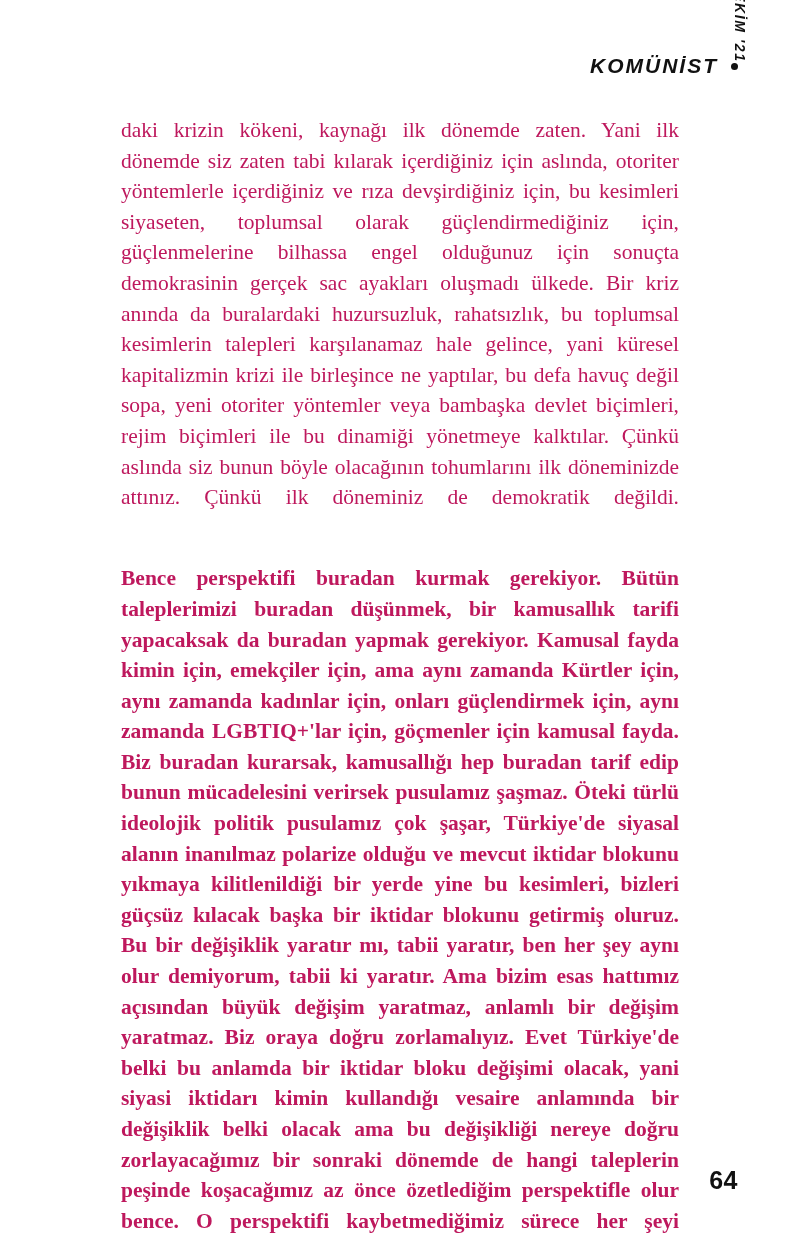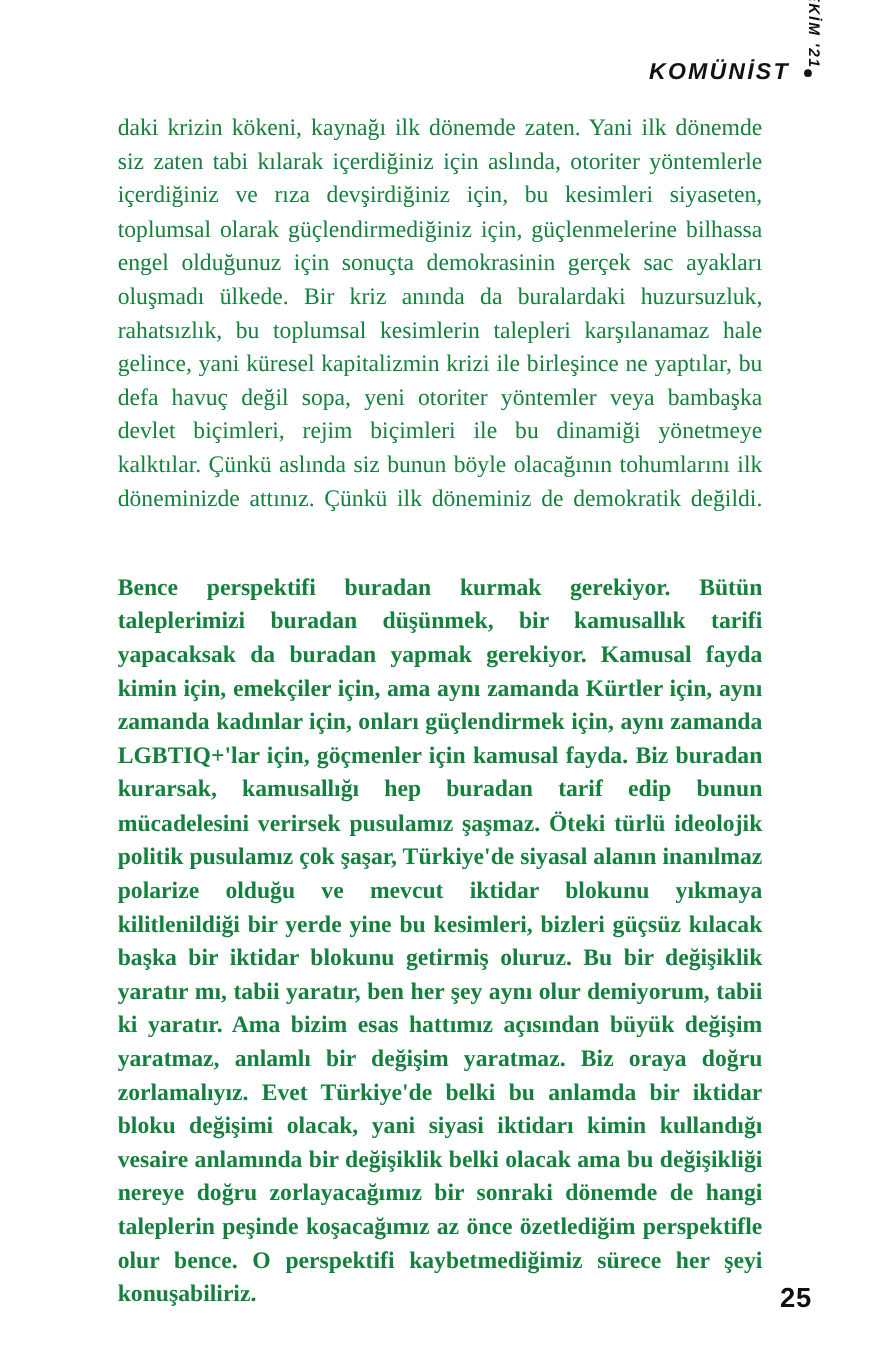--- a/index.html
+++ b/index.html
@@ -64,28 +64,28 @@
   }
 
   
   .text-column {
     position: absolute;
     left: 103px;
     top: 97px;
     width: 594px;
   }
   .body-paragraph {
-    margin: 4px;
+    margin: 18px;
     font-size: 21.5px;
     line-height: 30.6px;
     text-align: justify;
     text-justify: inter-word;
     hyphens: manual;
     -webkit-hyphens: manual;
-    color: #15803d;
+    color: #be185d;
   }
   .body-paragraph + .body-paragraph {
     margin-top: 20px;
   }
   .body-paragraph:last-child {
     text-align: justify;
     font-weight: bold;
   }
   
   .body-paragraph::after {
@@ -116,15 +116,15 @@
     <span class="running-head-dot"></span>
   </div>
 
   <div class="issue-date">EKİM '21</div>
 
   <div class="text-column">
     <p class="body-paragraph">daki krizin kökeni, kaynağı ilk dönemde zaten. Yani ilk dönemde siz zaten tabi kılarak içerdiğiniz için aslında, otoriter yöntemlerle içerdiğiniz ve rıza devşirdiğiniz için, bu kesimleri siyaseten, toplumsal olarak güçlendirmediğiniz için, güçlenmelerine bilhassa engel olduğunuz için sonuçta demokrasinin gerçek sac ayakları oluşmadı ülkede. Bir kriz anında da buralardaki huzursuzluk, rahatsızlık, bu toplumsal kesimlerin talepleri karşılanamaz hale gelince, yani küresel kapitalizmin krizi ile birleşince ne yaptılar, bu defa havuç değil sopa, yeni otoriter yöntemler veya bambaşka devlet biçimleri, rejim biçimleri ile bu dinamiği yönetmeye kalktılar. Çünkü aslında siz bunun böyle olacağının tohumlarını ilk döneminizde attınız. Çünkü ilk döneminiz de demokratik değildi.</p>
     <p class="body-paragraph">Bence perspektifi buradan kurmak gerekiyor. Bütün taleplerimizi buradan düşünmek, bir kamusallık tarifi yapacaksak da buradan yapmak gerekiyor. Kamusal fayda kimin için, emekçiler için, ama aynı zamanda Kürtler için, aynı zamanda kadınlar için, onları güçlendirmek için, aynı zamanda LGBTIQ+'lar için, göçmenler için kamusal fayda. Biz buradan kurarsak, kamusallığı hep buradan tarif edip bunun mücadelesini verirsek pusulamız şaşmaz. Öteki türlü ideolojik politik pusulamız çok şaşar, Türkiye'de siyasal alanın inanılmaz polarize olduğu ve mevcut iktidar blokunu yıkmaya kilitlenildiği bir yerde yine bu kesimleri, bizleri güçsüz kılacak başka bir iktidar blokunu getirmiş oluruz. Bu bir değişiklik yaratır mı, tabii yaratır, ben her şey aynı olur demiyorum, tabii ki yaratır. Ama bizim esas hattımız açısından büyük değişim yaratmaz, anlamlı bir değişim yaratmaz. Biz oraya doğru zorlamalıyız. Evet Türkiye'de belki bu anlamda bir iktidar bloku değişimi olacak, yani siyasi iktidarı kimin kullandığı vesaire anlamında bir değişiklik belki olacak ama bu değişikliği nereye doğru zorlayacağımız bir sonraki dönemde de hangi taleplerin peşinde koşacağımız az önce özetlediğim perspektifle olur bence. O perspektifi kaybetmediğimiz sürece her şeyi konuşabiliriz.</p>
   </div>
 
-  <div class="folio">25</div>
+  <div class="folio">64</div>
 
 </div>
 
 </body></html>

